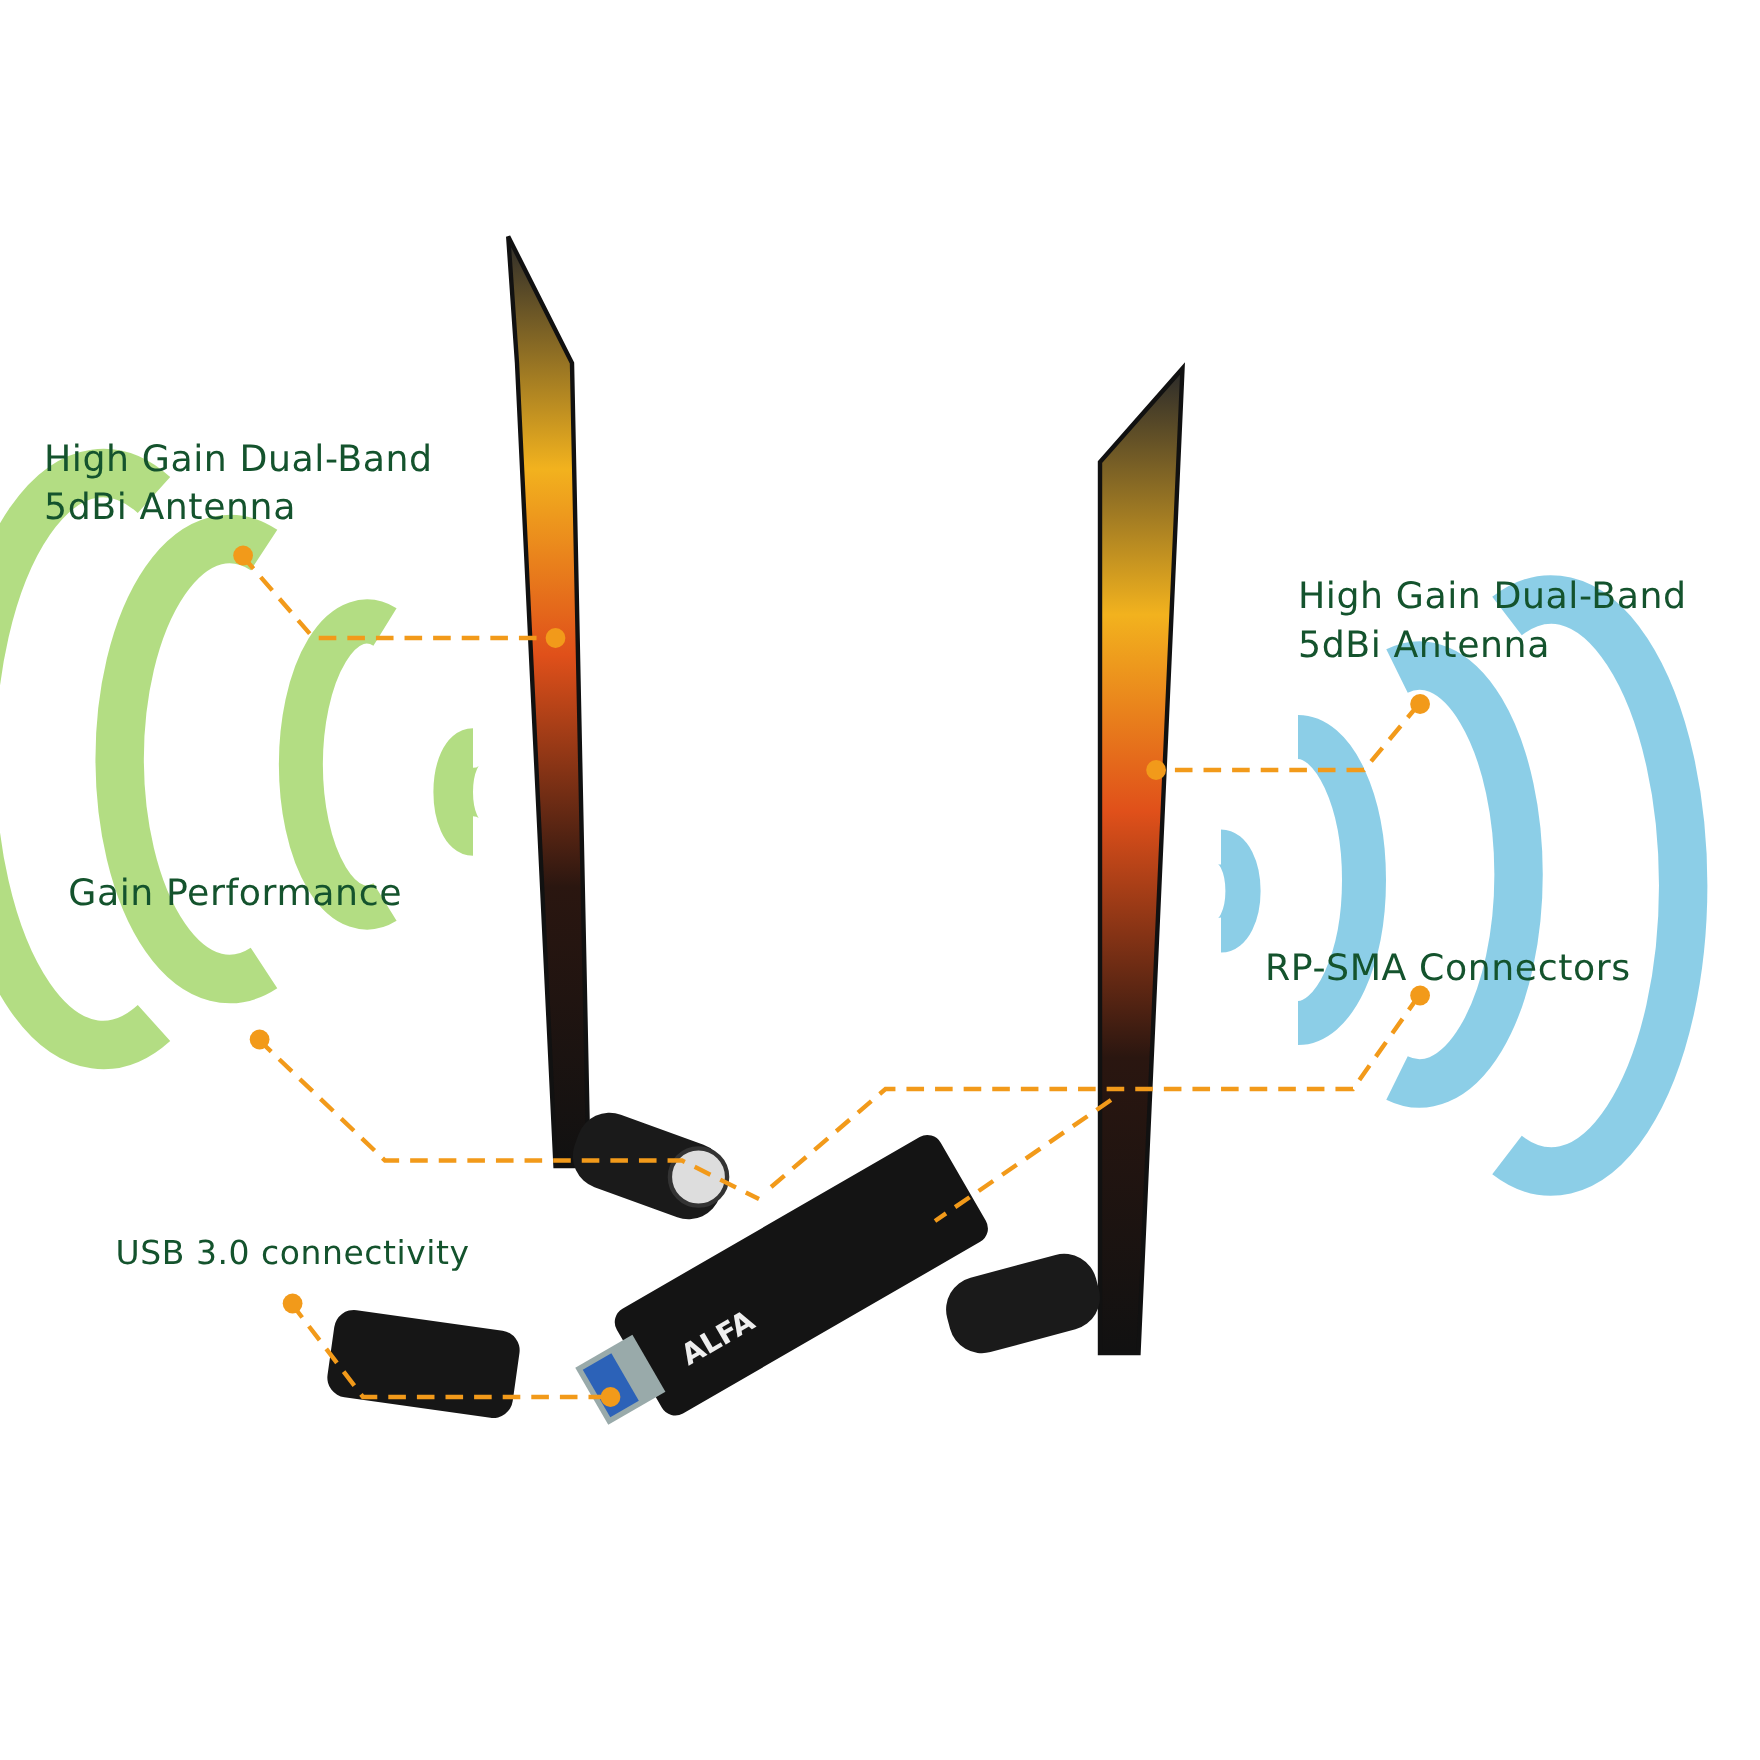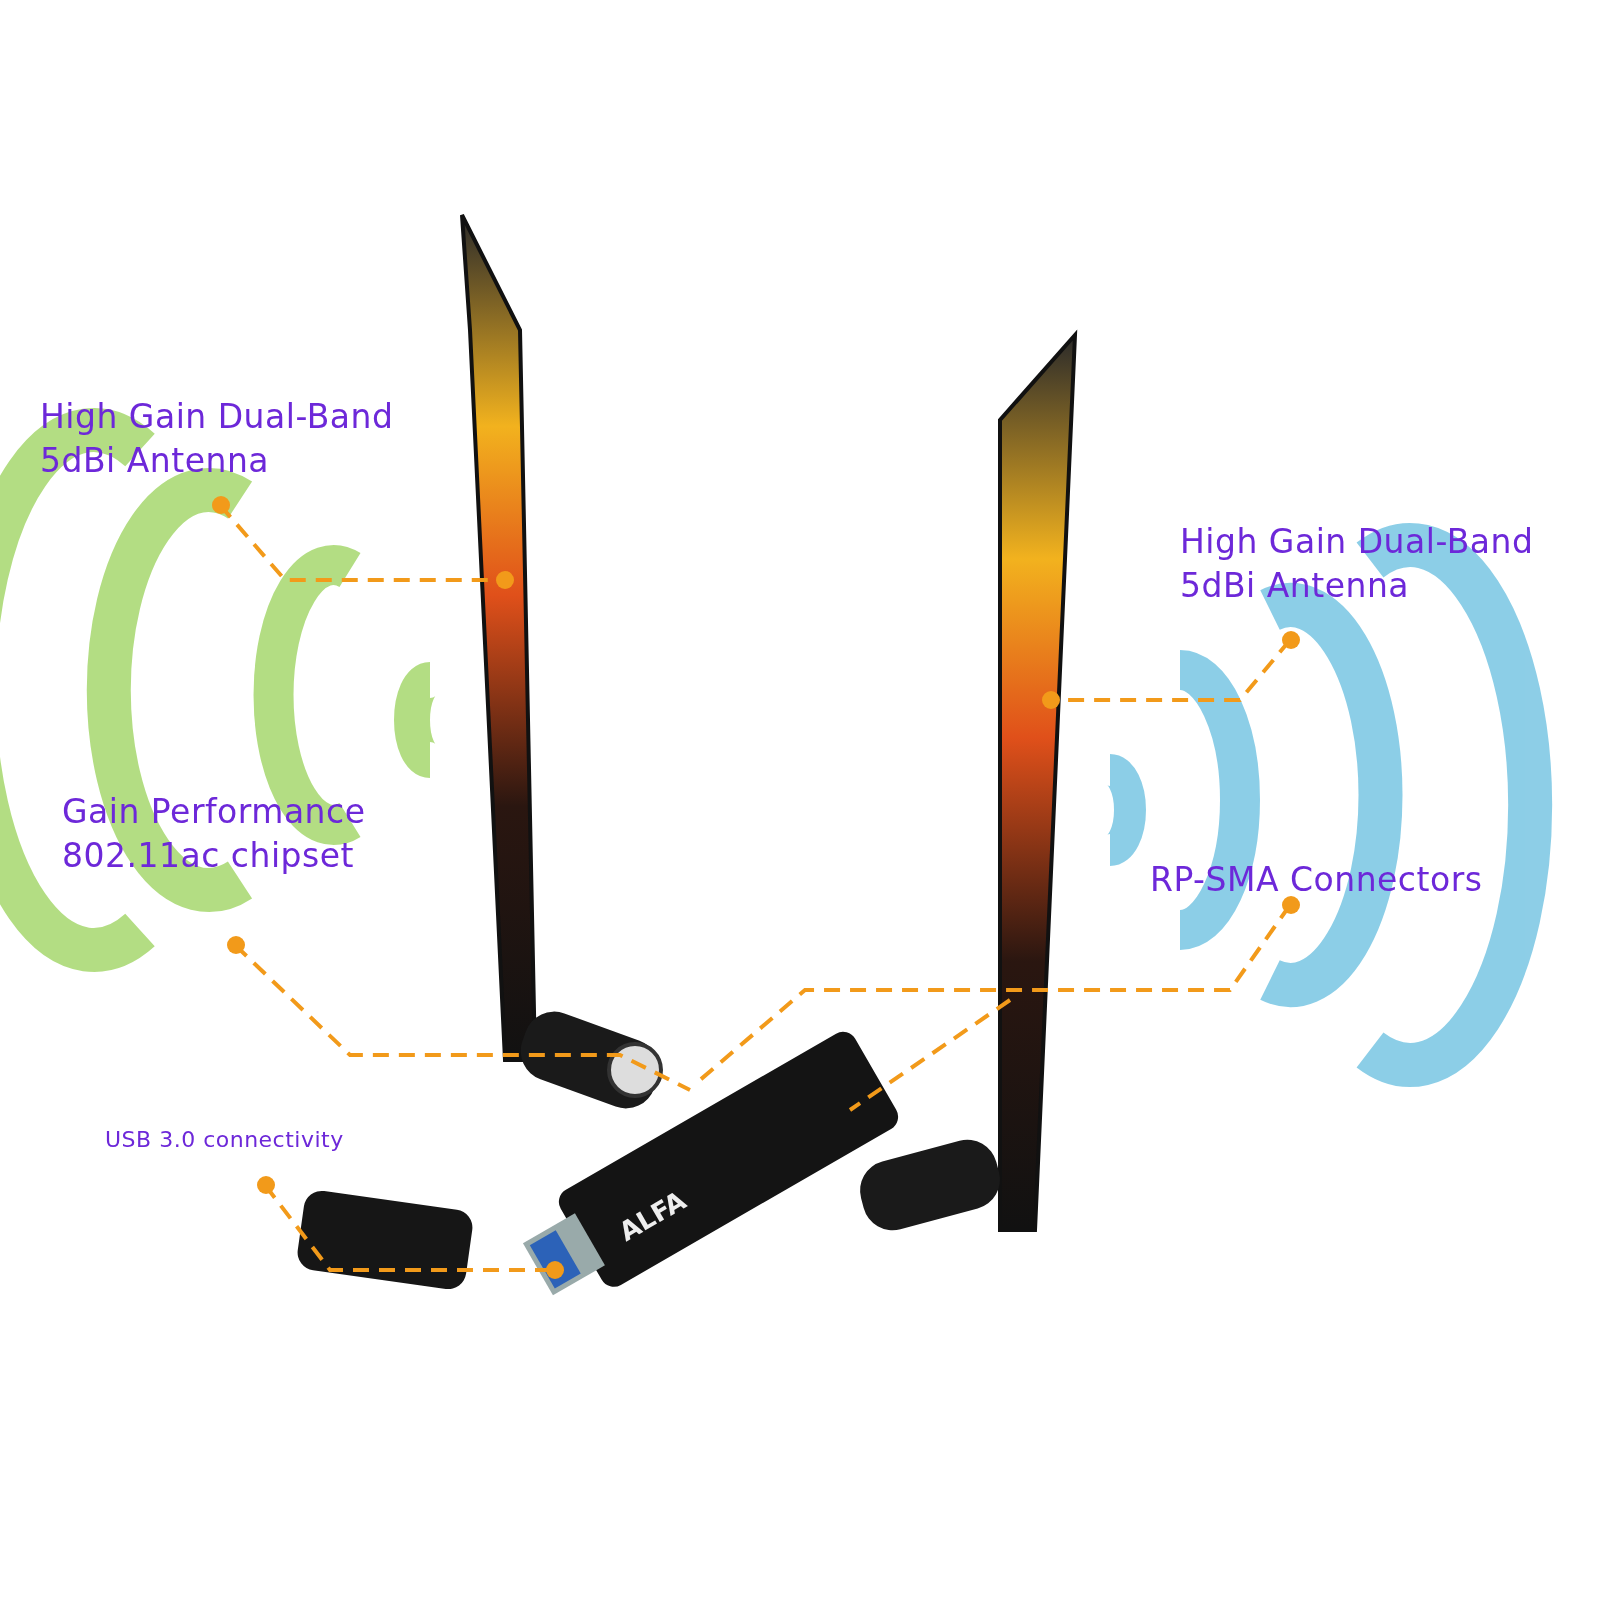--- a/index.html
+++ b/index.html
@@ -1,17 +1,17 @@
 <!DOCTYPE html>
 <html><head>
 <meta charset="utf-8">
 <style>
   html,body{margin:0;padding:0;background:#ffffff;}
   body{width:1600px;height:1600px;position:relative;overflow:hidden;font-family:"DejaVu Sans",sans-serif;}
-  .label{position:absolute;color:#6d28d9;font-size:33px;line-height:44px;letter-spacing:0.5px;}
+  .label{position:absolute;color:#14532d;font-size:33px;line-height:44px;letter-spacing:0.5px;}
   .dot{position:absolute;width:18px;height:18px;border-radius:50%;background:#f29a1a;}
   svg.layer{position:absolute;left:0;top:0;}
 </style>
 </head>
 <body>
 
 <svg class="layer" width="1600" height="1600" viewBox="0 0 1600 1600">
   <defs>
     <linearGradient id="antGrad" x1="0" y1="0" x2="0" y2="1">
       <stop offset="0" stop-color="#2a2a2a"></stop>
@@ -74,20 +74,19 @@
 <div class="label" style="left:40px;top:395px">
   <div>High Gain Dual-Band</div>
   <div>5dBi Antenna</div>
 </div>
 <div class="label" style="left:1180px;top:520px">
   <div>High Gain Dual-Band</div>
   <div>5dBi Antenna</div>
 </div>
 <div class="label" style="left:62px;top:790px">
   <div>Gain Performance</div>
-  <div>802.11ac chipset</div>
 </div>
 <div class="label" style="left:1150px;top:858px">
   <div>RP-SMA Connectors</div>
 </div>
-<div class="label" style="left:105px;top:1118px;font-size:22px">
+<div class="label" style="left:105px;top:1118px;font-size:30px">
   <div>USB 3.0 connectivity</div>
 </div>
 
 </body></html>

